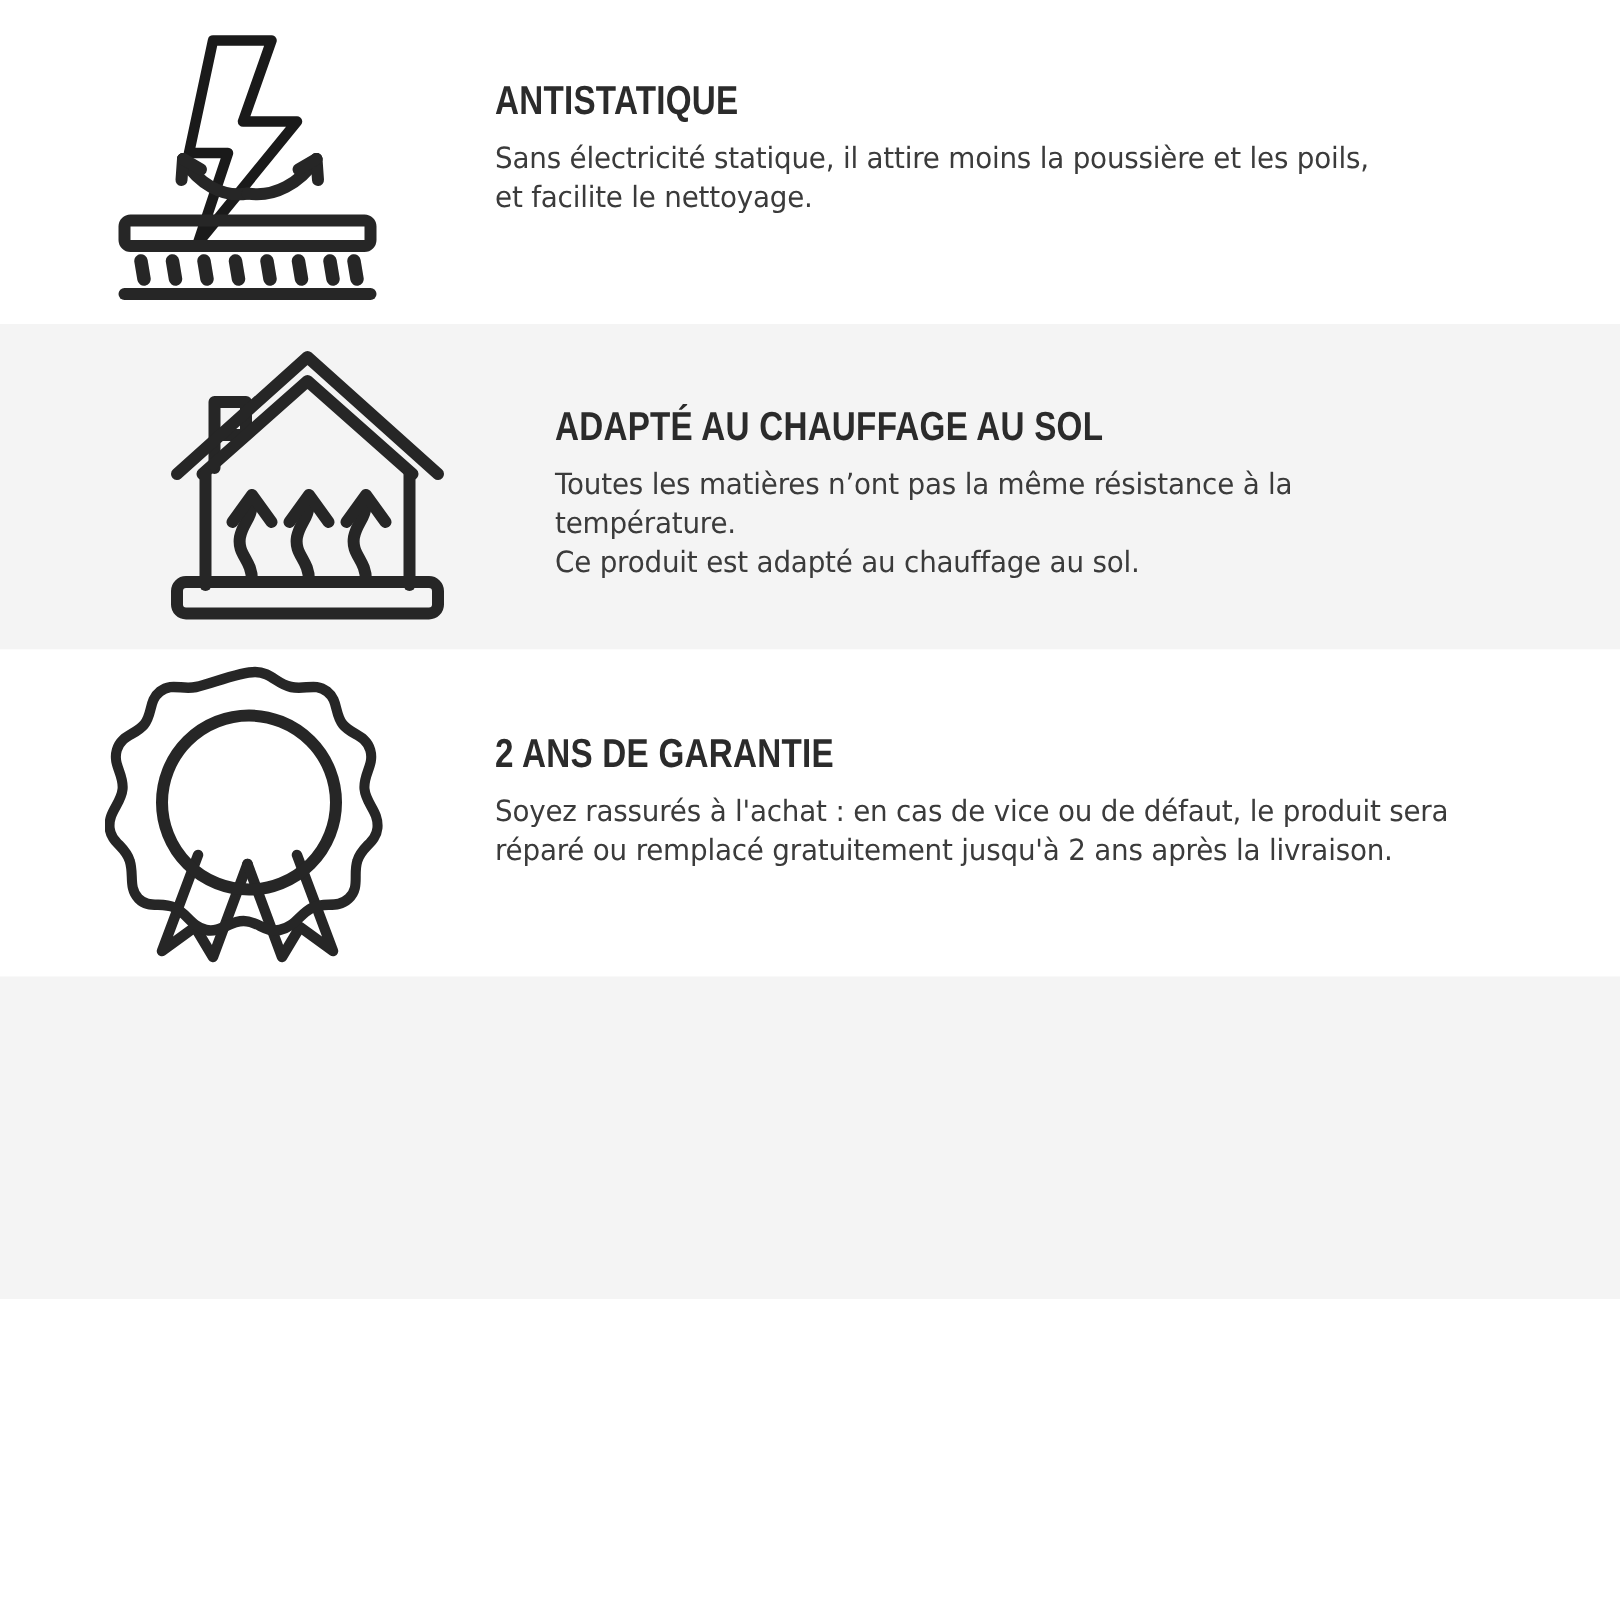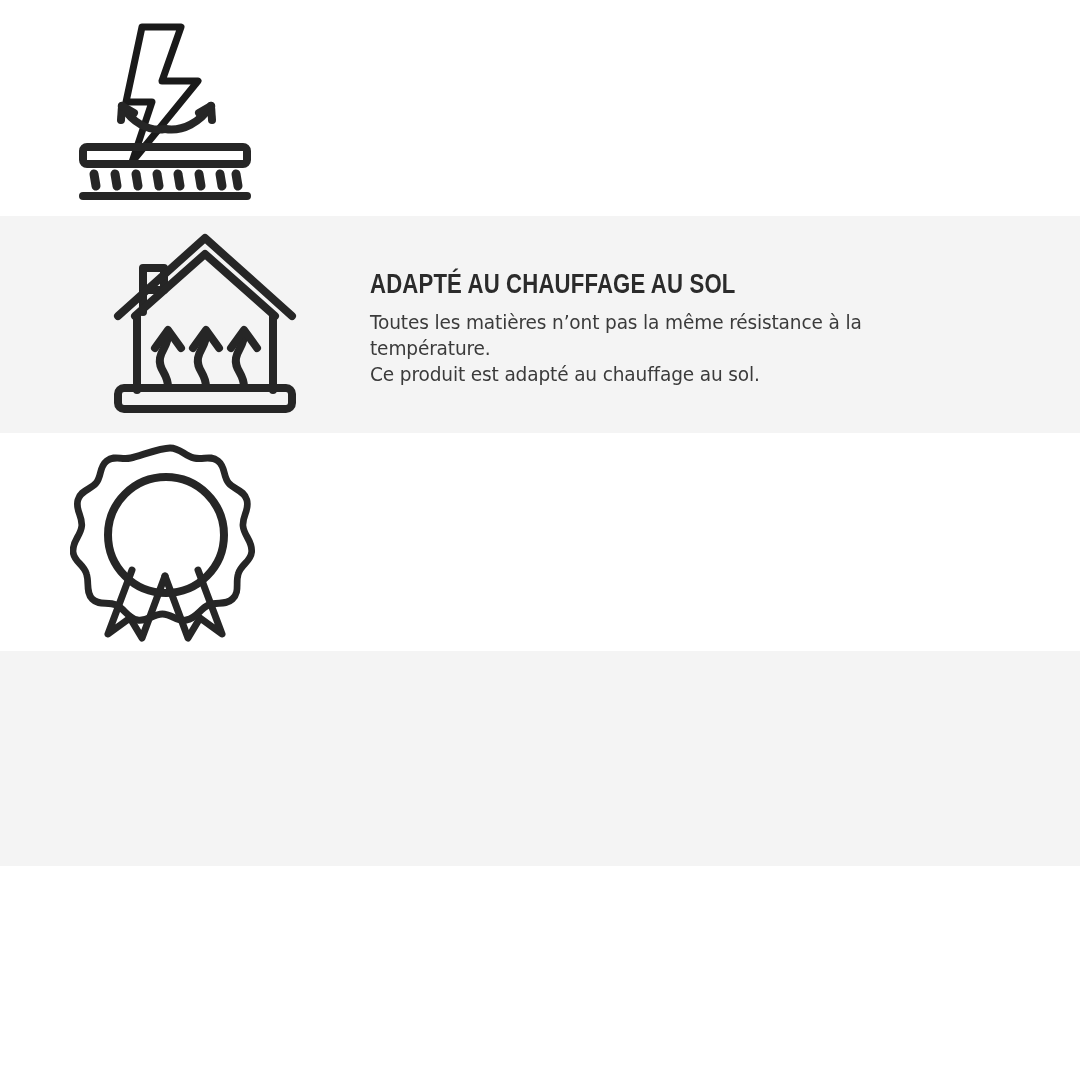--- a/index.html
+++ b/index.html
@@ -135,20 +135,25 @@
           <line x1="108" y1="160" x2="110" y2="172"></line>
           <line x1="129" y1="160" x2="131" y2="172"></line>
           <line x1="150" y1="160" x2="152" y2="172"></line>
           <line x1="166" y1="160" x2="168" y2="172"></line>
         </g>
 
         <line x1="13" y1="182" x2="177" y2="182" stroke-width="8"></line>
       </svg>
     </div>
 
+    <div class="text-cell text-1">
+      <h3 class="feature-title">ANTISTATIQUE</h3>
+      <p class="feature-desc">Sans électricité statique, il attire moins la poussière et les poils,
+et facilite le nettoyage.</p>
+    </div>
   </div>
 
   <div class="feature-row band-gray row-2">
 
     <div class="icon-cell icon-2">
       <svg width="190" height="190" viewBox="0 0 190 190" fill="none" stroke="#262626" stroke-width="8" stroke-linecap="round" stroke-linejoin="round">
 
         <path d="M33 60 H54 V38 H33 V82"></path>
 
         <path d="M8 86 L95 8 L182 86"></path>
@@ -205,19 +210,24 @@
                  C4 74 -4 68 -1 58
                  C2 48 12 48 18 41
                  C24 34 21 25 29 19
                  C37 13 44 18 54 16
                  C64 14 84 6 95 6 Z" transform="translate(5,0) scale(0.96,1) translate(4,0)"></path>
 
         <circle cx="96" cy="93" r="58" stroke-width="8"></circle>
       </svg>
     </div>
 
+    <div class="text-cell text-3">
+      <h3 class="feature-title">2 ANS DE GARANTIE</h3>
+      <p class="feature-desc">Soyez rassurés à l'achat : en cas de vice ou de défaut, le produit sera
+réparé ou remplacé gratuitement jusqu'à 2 ans après la livraison.</p>
+    </div>
   </div>
 
   <div class="filler-band"></div>
 
   <div class="tail-band"></div>
 
 </div>
 
 </body></html>

